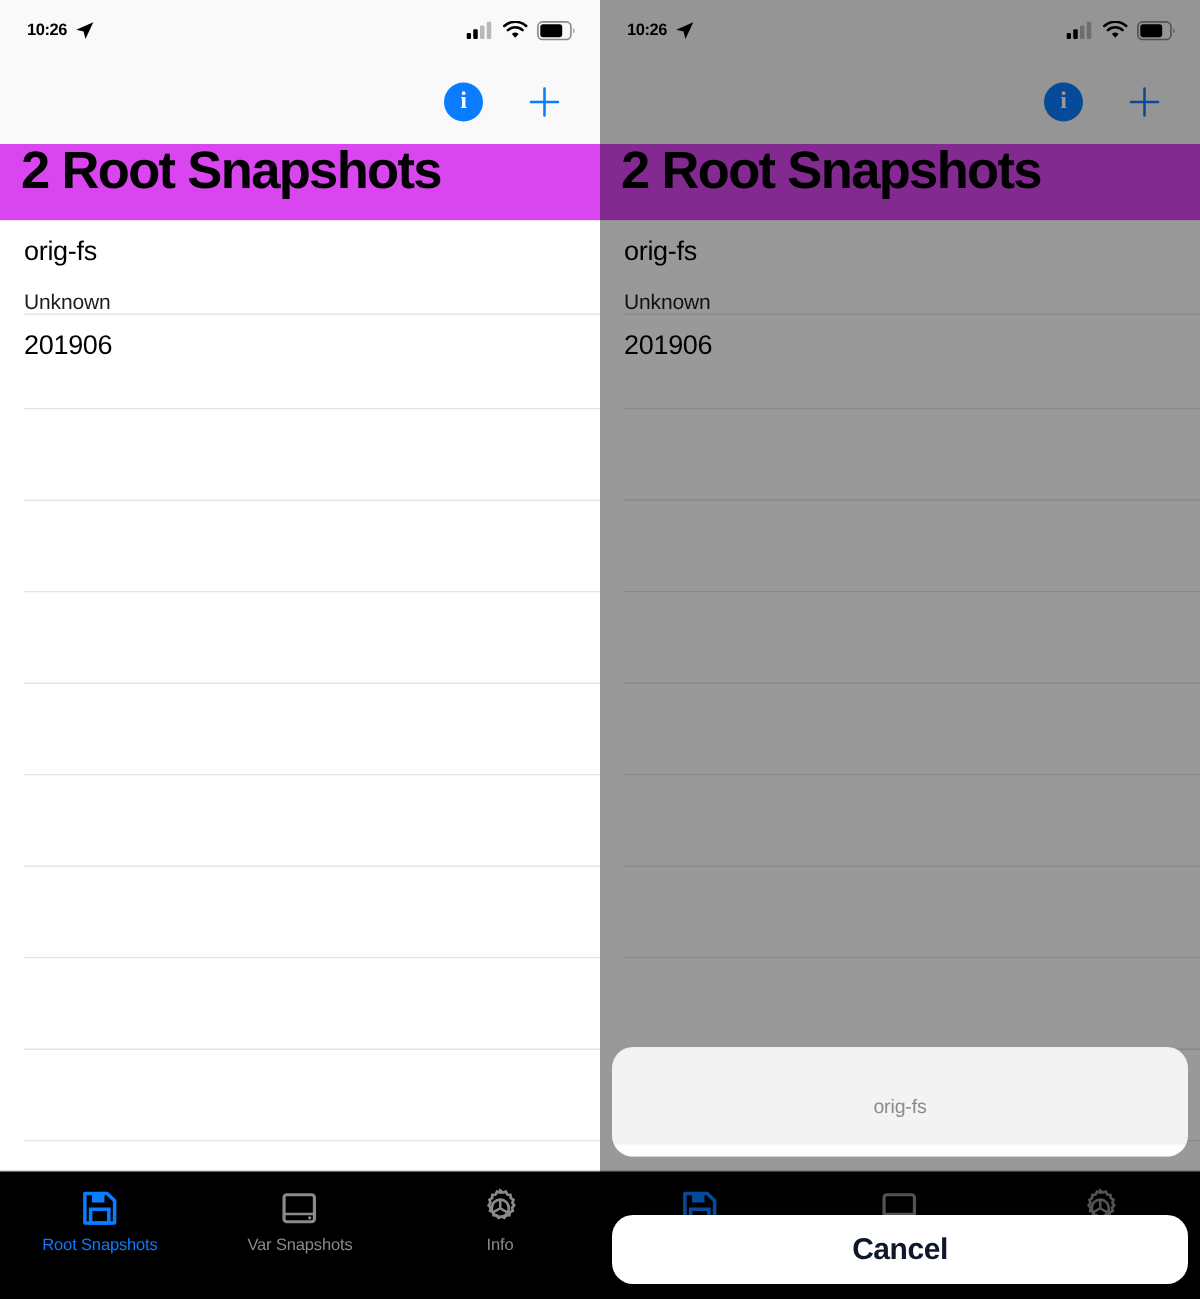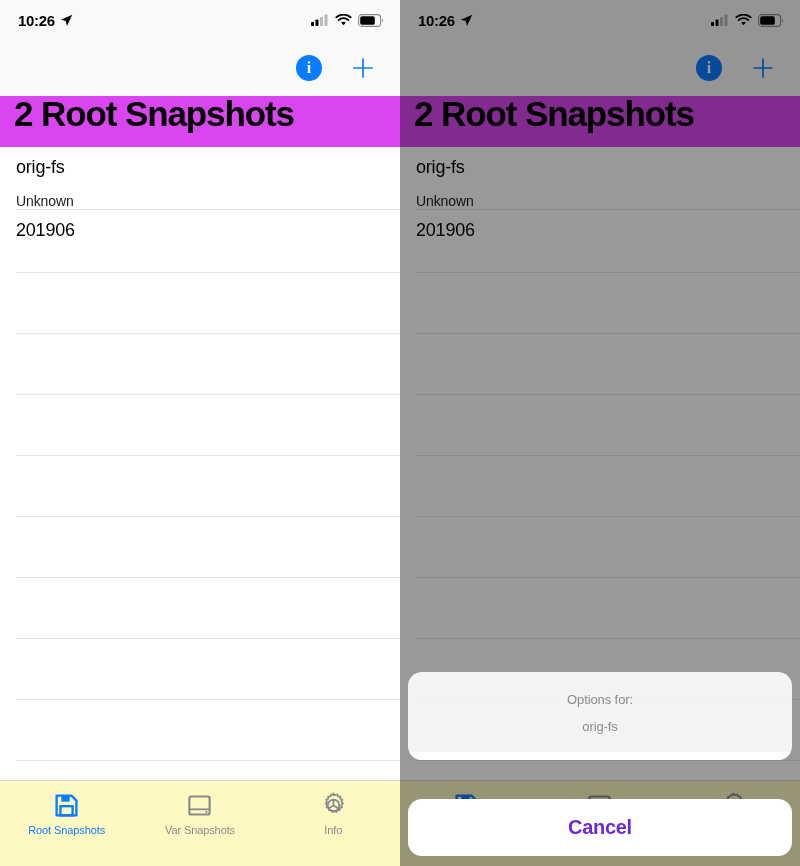--- a/index.html
+++ b/index.html
@@ -20,21 +20,21 @@
   .phone.right { width: 400px; }
 
   
   .statusbar {
     height: 40px;
     display: flex; align-items: center; justify-content: space-between;
     padding: 0 16px 0 18px;
     background: #F9F9F9;
   }
   .status-time {
-    font-size: 15px; font-weight: bold; color: #000;
+    font-size: 11px; font-weight: bold; color: #000;
     letter-spacing: -0.3px;
     display: flex; align-items: center; gap: 5px;
   }
   .loc-arrow { display:block; }
   .status-right { display: flex; align-items: center; gap: 6px; }
 
   
   .navbar {
     height: 56px;
     background: #F9F9F9;
@@ -88,21 +88,21 @@
   .row-sub {
     font-size: 14px; color: #1c1c1e; letter-spacing: -0.1px;
     line-height: 1.35; margin-top: 14px;
   }
   .row.empty { padding: 0; }
 
   
   .tabbar {
     position: absolute; left: 0; right: 0; bottom: 0;
     height: 86px;
-    background: #fef9c3;
+    background: #000000;
     border-top: 1px solid #d6d6d8;
     display: flex;
   }
   .tab {
     flex: 1;
     display: flex; flex-direction: column;
     align-items: center; justify-content: flex-start;
     padding-top: 9px; gap: 4px;
     cursor: pointer;
   }
@@ -149,23 +149,23 @@
     letter-spacing: -0.3px;
     cursor: pointer;
     background: rgba(249,249,249,0.94);
   }
   .sheet-foot {
     height: 8px; background: #ffffff;
   }
   .sheet-cancel {
     border-radius: 14px;
     background: #ffffff;
-    height: 57px;
+    height: 46px;
     display: flex; align-items: center; justify-content: center;
-    font-size: 20px; font-weight: bold; color: #6d28d9;
+    font-size: 20px; font-weight: bold; color: #0f172a;
     letter-spacing: -0.3px;
     cursor: pointer;
     margin-top: 39px;
   }
 </style>
 </head>
 <body>
 
 <div class="screens">
 
@@ -356,21 +356,20 @@
         </div>
         <div class="tab-label">Info</div>
       </div>
     </div>
 
     <div class="dim"></div>
 
     <div class="sheet-wrap">
       <div class="sheet-group">
         <div class="sheet-header">
-          <div class="sheet-header-title">Options for:</div>
           <div class="sheet-header-sub">orig-fs</div>
         </div>
         <div class="sheet-foot"></div>
       </div>
       <div class="sheet-cancel">Cancel</div>
     </div>
   </div>
 
 </div>
 

